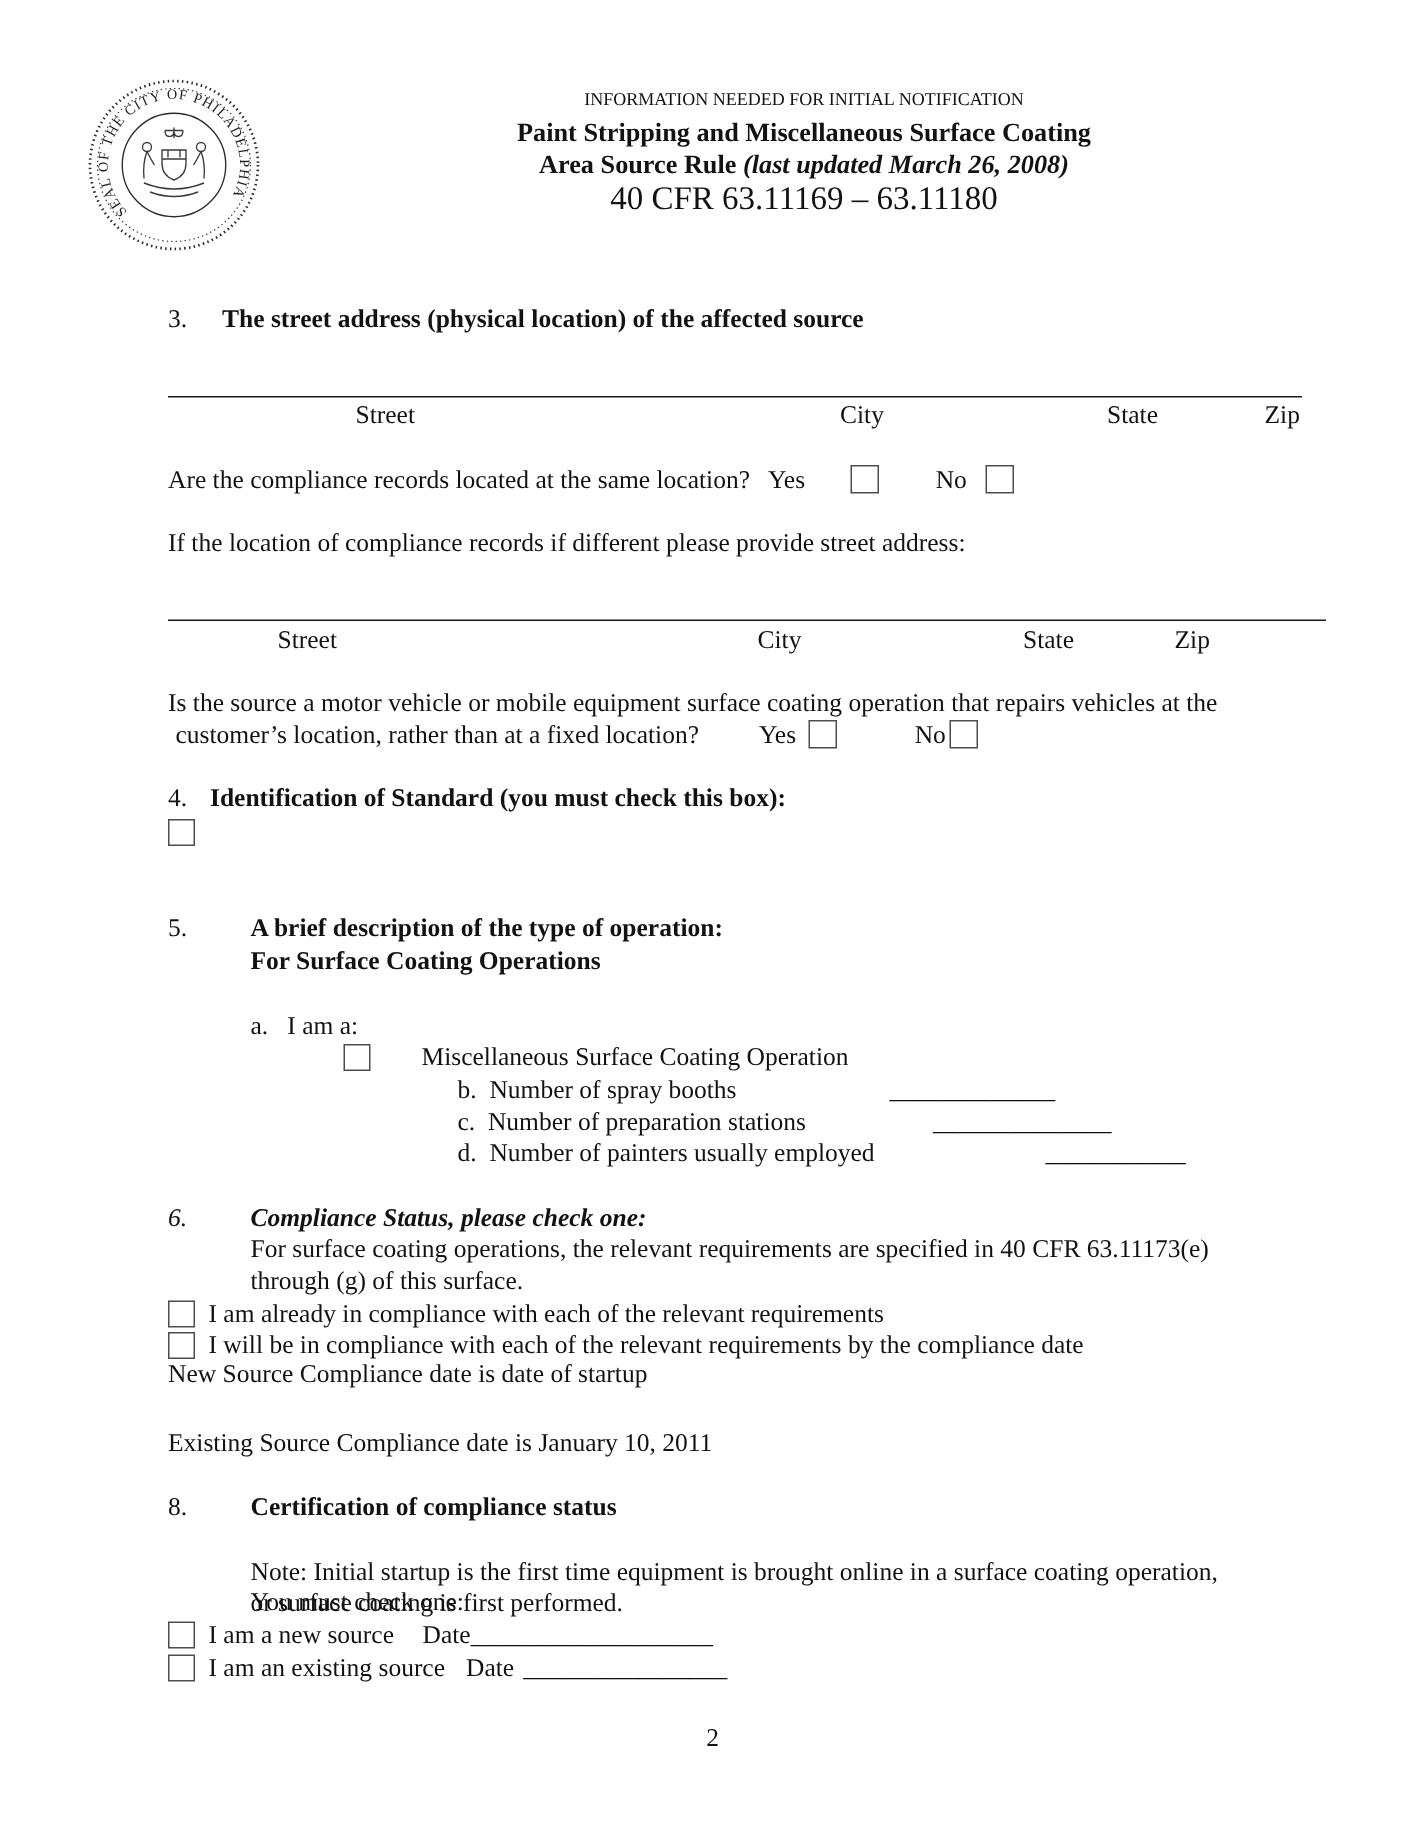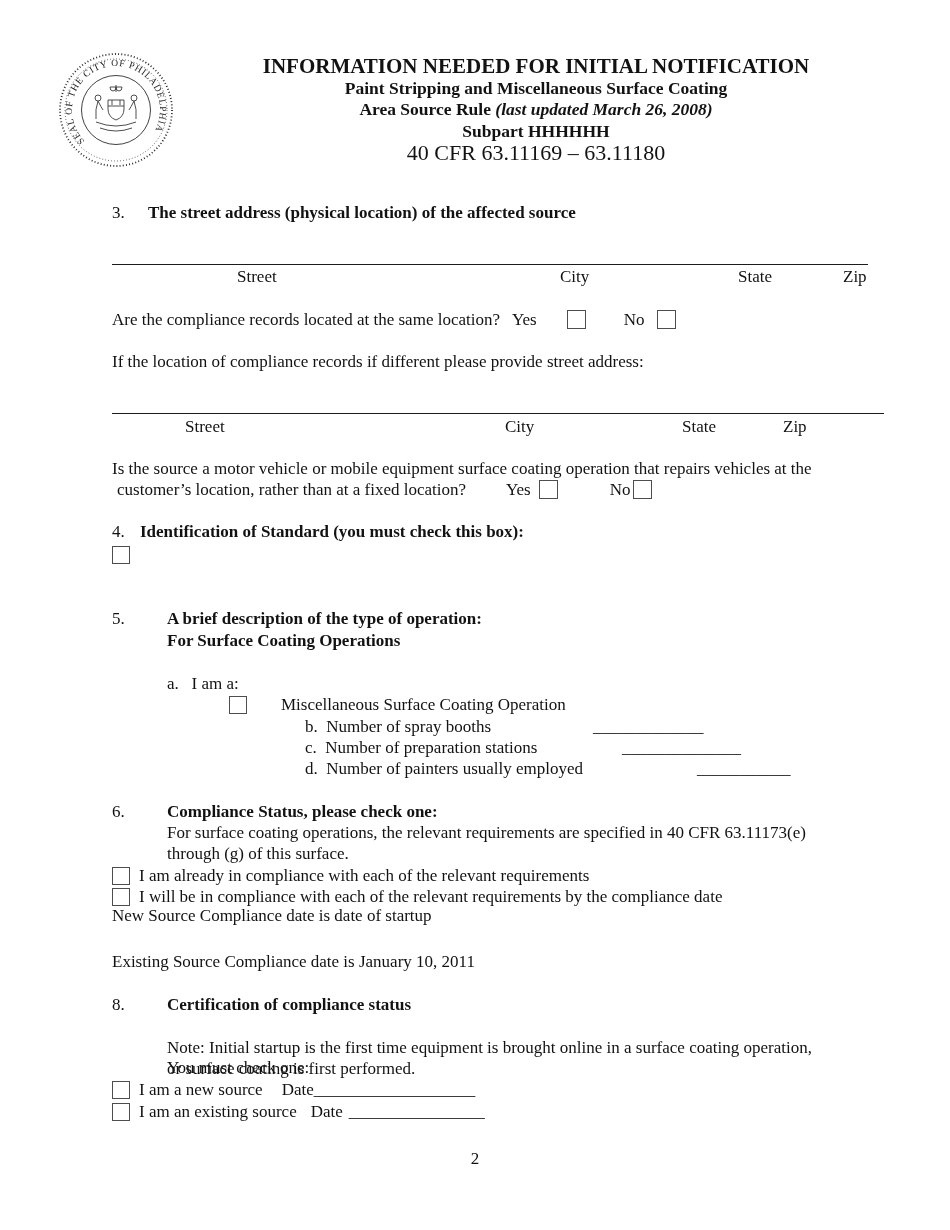--- a/index.html
+++ b/index.html
@@ -18,21 +18,21 @@
   .cb {
     display:inline-block; width:19px; height:19px;
     border:1.3px solid #4d4d4d; background:#fff; vertical-align:-4px;
   }
   .cb.sm { width:18px; height:18px; }
   .rule { position:absolute; height:0; border-bottom:1.5px solid #1c1c1c; }
   .header {
     position:absolute; top:56px; left:122px; width:828px;
     text-align:center; line-height:21.5px;
   }
-  .header .h1 { font-size:21px; font-weight:bold; }
+  .header .h1 { font-size:12px; font-weight:normal; }
   .header .h2 { font-size:17.5px; font-weight:bold; }
   .header .h3 { font-size:22px; }
   .seal { position:absolute; top:50px; left:56px; width:120px; height:120px; }
   .lbl { position:absolute; top:0; }
   .statement { white-space:normal; line-height:21.5px; }
 </style>
 </head>
 <body>
 
 <div class="page">
@@ -60,21 +60,20 @@
         <path d="M60,35 v7 M54,37 h12 M54,37 q0,4 3,4 q3,0 3,-4 M66,37 q0,4 -3,4 q-3,0 -3,-4"></path>
         <path d="M40,72 q10,4 20,4 q10,0 20,-4 M44,78 q8,3 16,3 q8,0 16,-3"></path>
       </g>
     </svg>
   </div>
 
   <div class="header">
     <div class="h1">INFORMATION NEEDED FOR INITIAL NOTIFICATION</div>
     <div class="h2">Paint Stripping and Miscellaneous Surface Coating</div>
     <div class="h2"><span>Area Source Rule</span> <span class="it">(last updated March 26, 2008)</span></div>
-    <div class="h2">Subpart HHHHHH</div>
     <div class="h3">40 CFR 63.11169 – 63.11180</div>
   </div>
 
   <div class="abs" style="top:202px;left:112px;">
     <span class="num" style="width:36px;">3.</span><span class="bold">The street address (physical location) of the affected source</span>
   </div>
 
   <div class="rule" style="top:264px;left:112px;width:756px;"></div>
   <div class="abs" style="top:266px;left:112px;width:756px;">
     <span class="lbl" style="left:125px;">Street</span>
@@ -122,21 +121,21 @@
 
   <div class="abs pre" style="top:716px;left:305px;">b.  Number of spray booths</div>
   <div class="abs" style="top:716px;left:593px;">_____________</div>
 
   <div class="abs pre" style="top:737px;left:305px;">c.  Number of preparation stations</div>
   <div class="abs" style="top:737px;left:622px;text-align:center;">______________</div>
 
   <div class="abs pre" style="top:758px;left:305px;">d.  Number of painters usually employed</div>
   <div class="abs" style="top:758px;left:697px;">___________</div>
 
-  <div class="abs" style="top:801px;left:112px;">
+  <div class="abs" style="top:801px;left:112px;font-style:italic;">
     <span class="num" style="width:55px;">6.</span><span class="bold">Compliance Status, please check one:</span>
   </div>
   <div class="abs" style="top:822px;left:167px;">For surface coating operations, the relevant requirements are specified in 40 CFR 63.11173(e)</div>
   <div class="abs" style="top:843px;left:167px;">through (g) of this surface.</div>
 
   <div class="abs" style="top:865px;left:112px;">
     <span class="cb sm"></span><span style="margin-left:9px;">I am already in compliance with each of the relevant requirements</span>
   </div>
   <div class="abs" style="top:886px;left:112px;">
     <span class="cb sm"></span><span style="margin-left:9px;">I will be in compliance with each of the relevant requirements by the compliance date</span>

